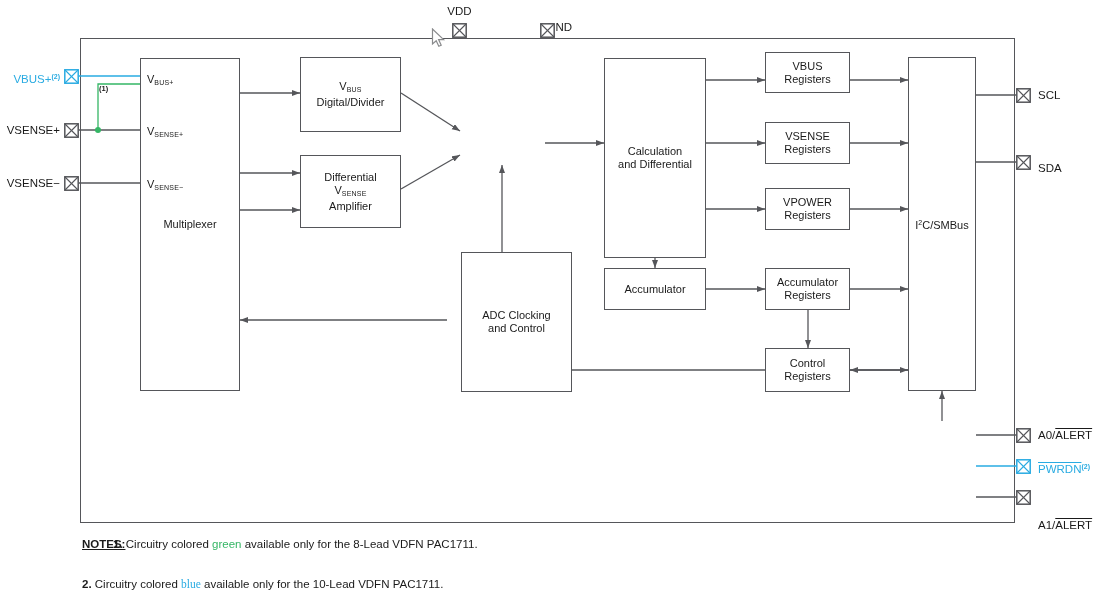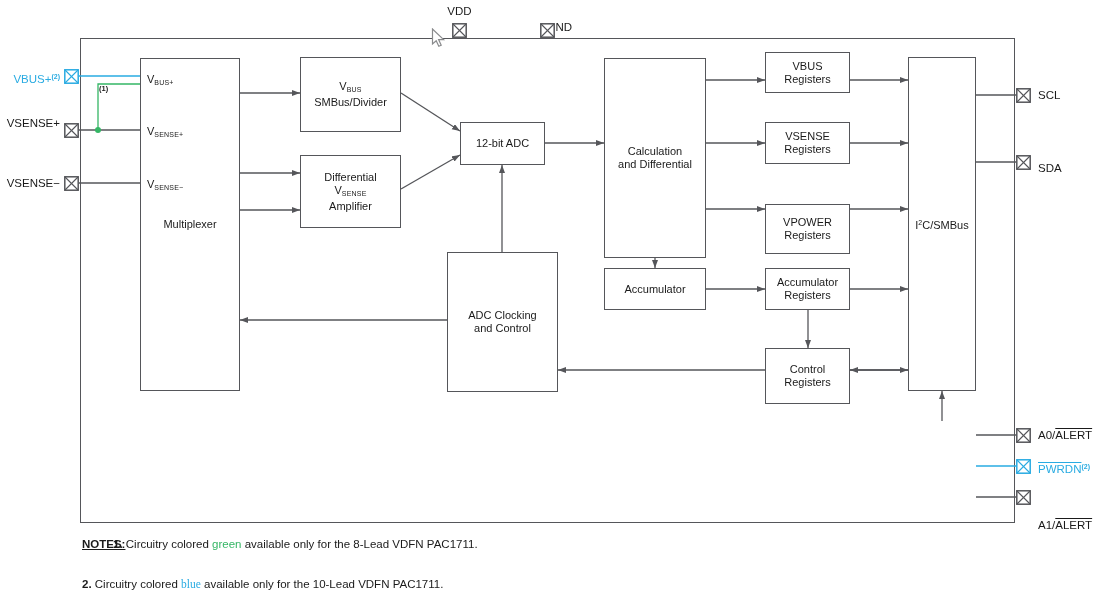--- a/index.html
+++ b/index.html
@@ -96,44 +96,41 @@
   <div class="block" style="left:140px;top:58px;width:100px;height:333px;">
     <span>Multiplexer</span>
     <span class="mux-in" style="top:13px;"><span>V</span><sub style="font-weight:normal">BUS+</sub></span>
     <span class="mux-in" style="top:65px;"><span>V</span><sub style="font-weight:normal">SENSE+</sub></span>
     <span class="mux-in" style="top:118px;"><span>V</span><sub style="font-weight:normal">SENSE−</sub></span>
   </div>
 
   <div class="block" style="left:300px;top:57px;width:101px;height:75px;">
     <div>
       <span>V</span><sub style="font-weight:normal">BUS</sub><br>
-      <span>SMBus/Divider</span>
+      <span>Digital/Divider</span>
     </div>
   </div>
 
   <div class="block" style="left:300px;top:155px;width:101px;height:73px;">
     <div>
       <span>Differential</span><br>
       <span>V</span><sub style="font-weight:normal">SENSE</sub><br>
       <span>Amplifier</span>
     </div>
   </div>
 
-  <div class="block" style="left:460px;top:122px;width:85px;height:43px;">
-    <span>12-bit ADC</span>
-  </div>
 
   <div class="block" style="left:604px;top:58px;width:102px;height:200px;">
     <div>
       <span>Calculation</span><br>
       <span>and Differential</span>
     </div>
   </div>
 
-  <div class="block" style="left:447px;top:252px;width:111px;height:140px;">
+  <div class="block" style="left:461px;top:252px;width:111px;height:140px;">
     <div>
       <span>ADC Clocking</span><br>
       <span>and Control</span>
     </div>
   </div>
 
   <div class="block" style="left:604px;top:268px;width:102px;height:42px;">
     <span>Accumulator</span>
   </div>
 
@@ -144,35 +141,35 @@
     </div>
   </div>
 
   <div class="block" style="left:765px;top:122px;width:85px;height:42px;">
     <div>
       <span>VSENSE</span><br>
       <span>Registers</span>
     </div>
   </div>
 
-  <div class="block" style="left:765px;top:188px;width:85px;height:50px;margin-top:16px;">
+  <div class="block" style="left:765px;top:188px;width:85px;height:42px;">
     <div>
       <span>VPOWER</span><br>
       <span>Registers</span>
     </div>
   </div>
 
   <div class="block" style="left:765px;top:268px;width:85px;height:42px;">
     <div>
       <span>Accumulator</span><br>
       <span>Registers</span>
     </div>
   </div>
 
-  <div class="block" style="left:765px;top:348px;width:85px;height:56px;">
+  <div class="block" style="left:765px;top:348px;width:85px;height:44px;">
     <div>
       <span>Control</span><br>
       <span>Registers</span>
     </div>
   </div>
 
   <div class="block" style="left:908px;top:57px;width:68px;height:334px;">
     <span><span>I</span><sup style="font-weight:normal">2</sup><span>C/SMBus</span></span>
   </div>
 
@@ -204,21 +201,21 @@
   </div>
   <div class="pinlabel right-align blue-text" style="left:0px;top:69px;width:60px;"><span>VBUS+</span><sup>(2)</sup></div>
 
   <div class="pin" style="left:64px;top:123px;">
     <svg width="15" height="15">
         <rect x="0.8" y="0.8" width="13.4" height="13.4" fill="#fff" stroke="#55565a" stroke-width="1.5"></rect>
         <line x1="1" y1="1" x2="14" y2="14" stroke="#55565a" stroke-width="1.1"></line>
         <line x1="14" y1="1" x2="1" y2="14" stroke="#55565a" stroke-width="1.1"></line>
       </svg>
   </div>
-  <div class="pinlabel right-align" style="left:0px;top:116px;width:60px;">VSENSE+</div>
+  <div class="pinlabel right-align" style="left:0px;top:123px;width:60px;">VSENSE+</div>
 
   <div class="pin" style="left:64px;top:176px;">
     <svg width="15" height="15">
         <rect x="0.8" y="0.8" width="13.4" height="13.4" fill="#fff" stroke="#55565a" stroke-width="1.5"></rect>
         <line x1="1" y1="1" x2="14" y2="14" stroke="#55565a" stroke-width="1.1"></line>
         <line x1="14" y1="1" x2="1" y2="14" stroke="#55565a" stroke-width="1.1"></line>
       </svg>
   </div>
   <div class="pinlabel right-align" style="left:0px;top:176px;width:60px;">VSENSE−</div>
 

